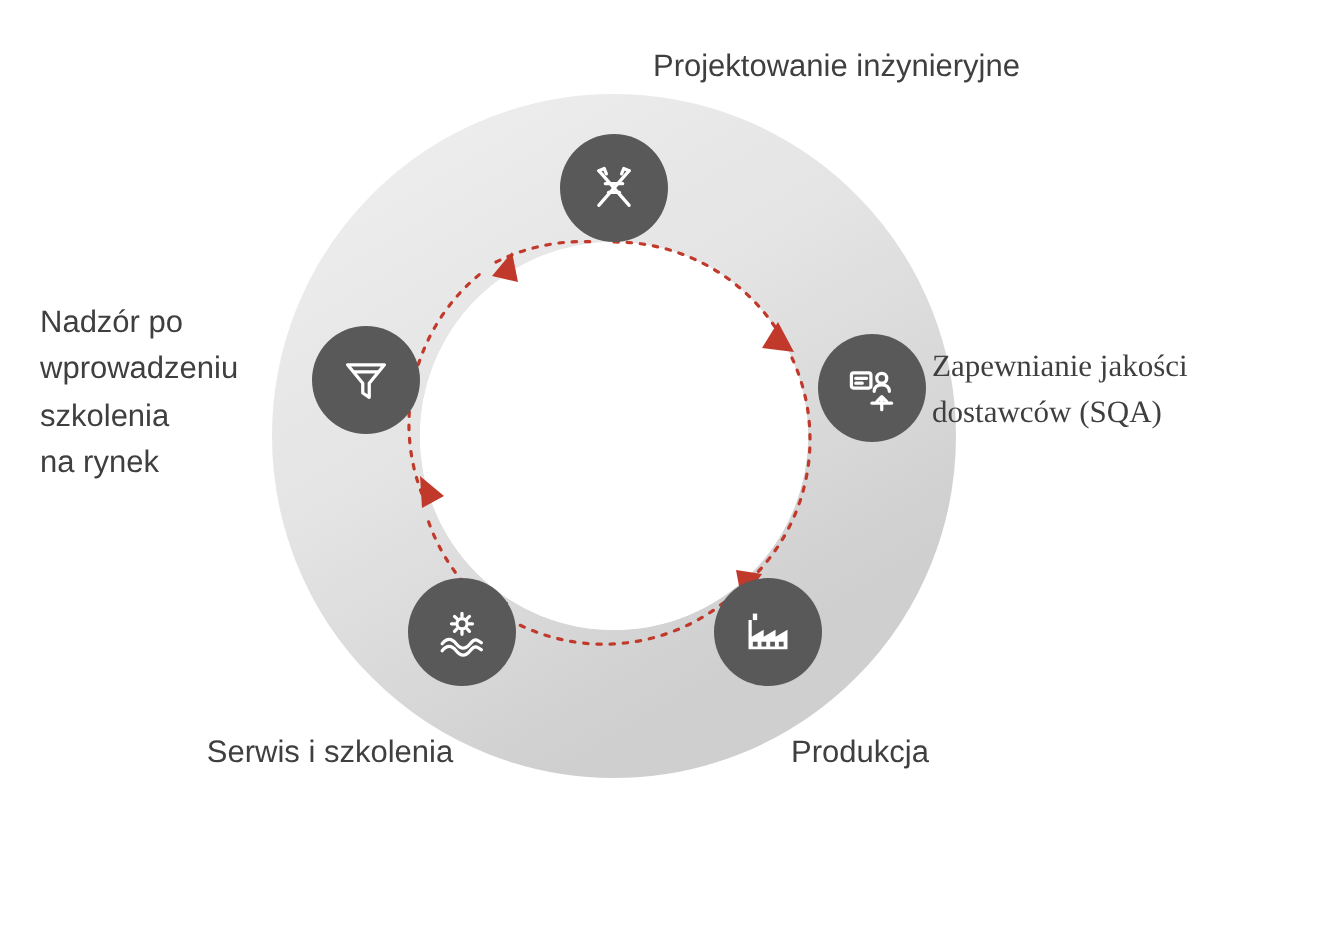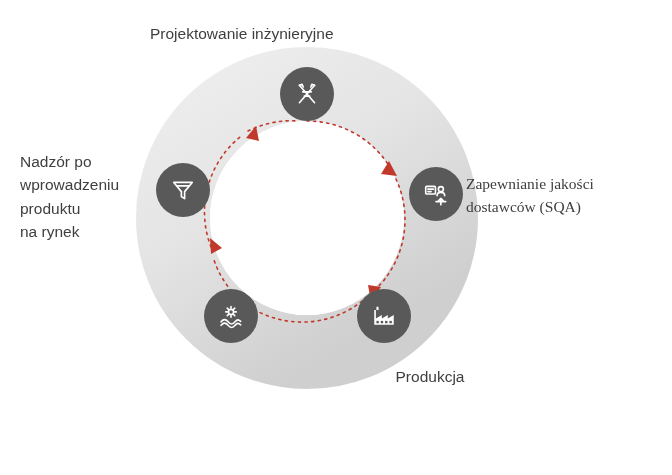--- a/index.html
+++ b/index.html
@@ -33,21 +33,21 @@
     position: absolute;
     font-size: 15.5px;
     line-height: 1.5;
     color: #3f3f3f;
     white-space: pre-line;
   }
   .label-top {
     left: 150px;
     top: 22px;
     width: 360px;
-    text-align: left;
+    text-align: right;
   }
   .label-right {
     left: 466px;
     top: 172px;
     width: 200px;
     text-align: left;
     font-family: Liberation Serif, serif;
   }
   .label-bottom-right {
     left: 330px;
@@ -174,19 +174,20 @@
     </span>
   </div>
 
   <div class="label label-top">Projektowanie inżynieryjne</div>
 
   <div class="label label-right">Zapewnianie jakości
 dostawców (SQA)</div>
 
   <div class="label label-bottom-right">Produkcja</div>
 
+  <div class="label label-bottom-left">Serwis i szkolenia</div>
 
   <div class="label label-left">Nadzór po
 wprowadzeniu
-produktu
+szkolenia
 na rynek</div>
 
 </div>
 
 </body></html>

